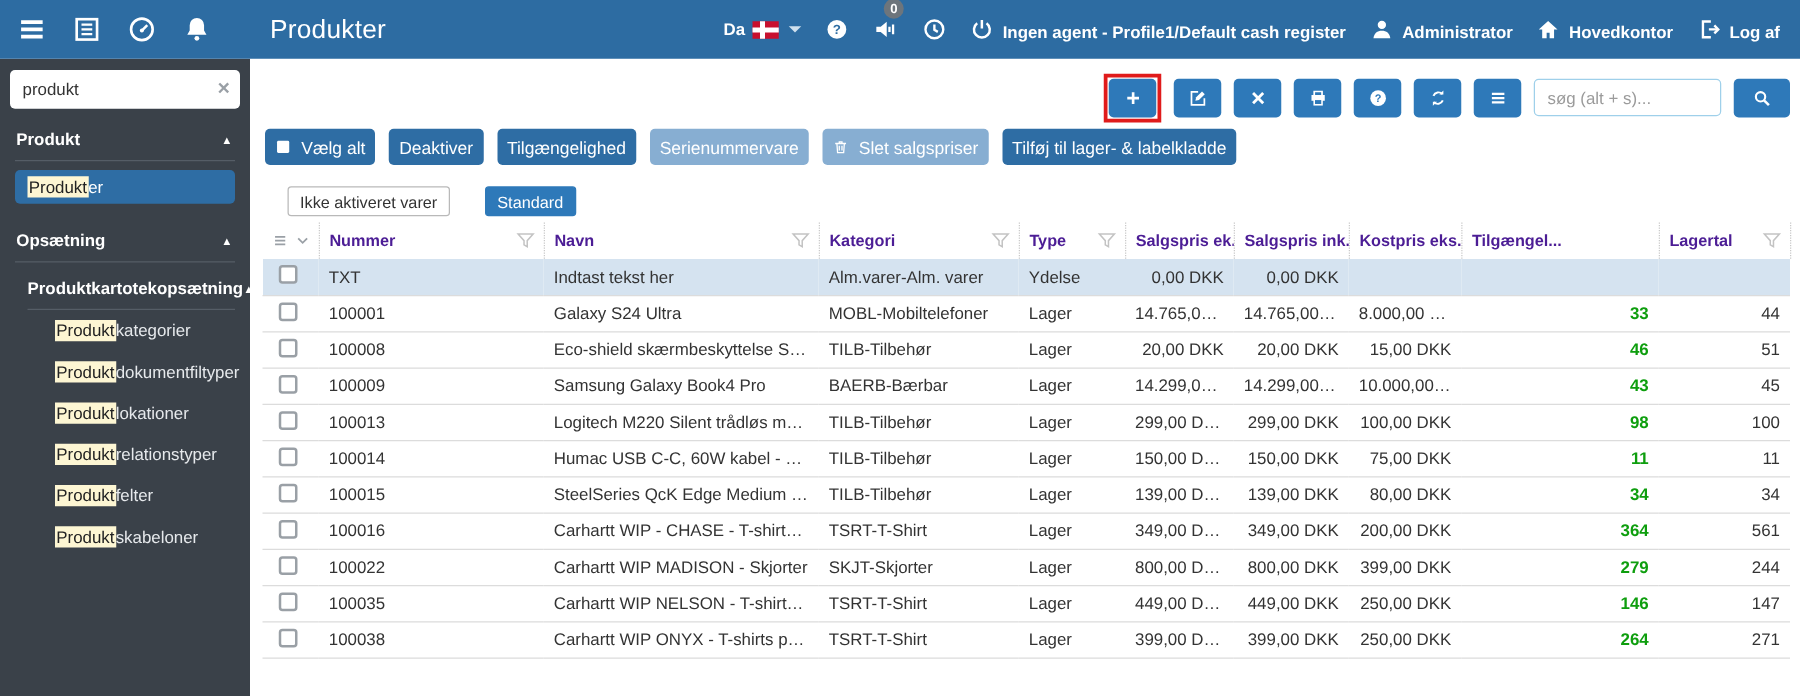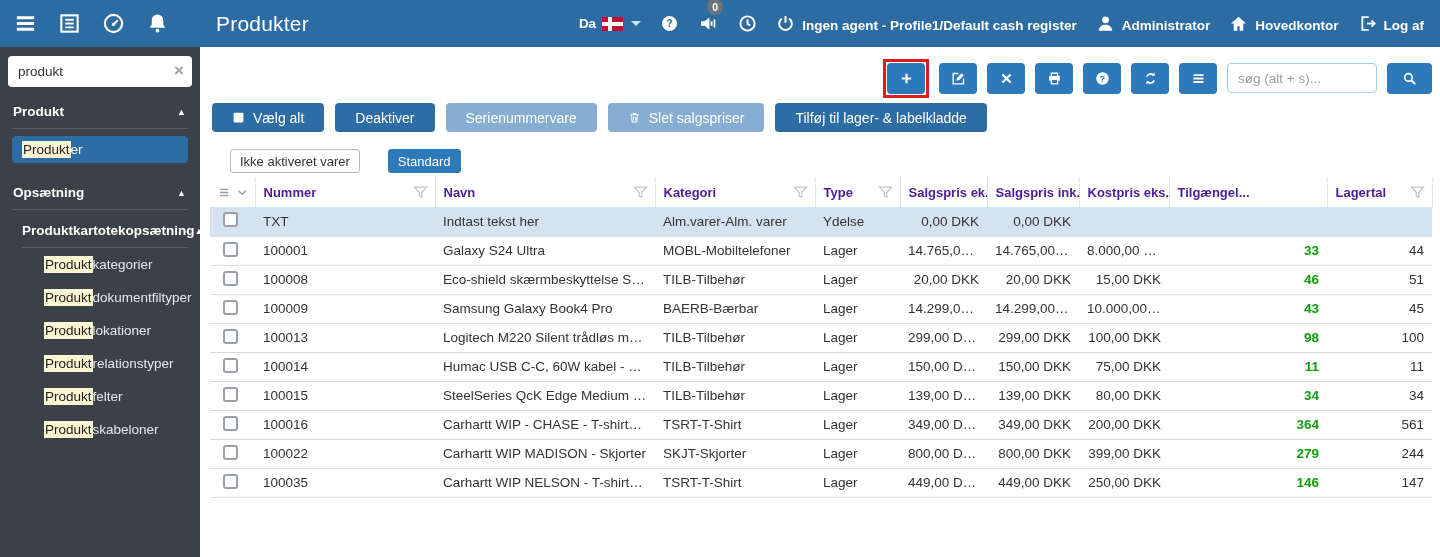--- a/index.html
+++ b/index.html
@@ -57,21 +57,21 @@
     display:flex; align-items:center; justify-content:center; cursor:pointer;}
   .tb-btn svg{width:15px; height:15px;}
   .red-wrap{display:inline-flex; border:3px solid var(--redbox); padding:1px; background:transparent;}
   .tb-search{width:150px; height:30px; border:1px solid #9fd0ea; border-radius:4px; padding:0 10px;
     font-family:"Liberation Sans",sans-serif; font-size:13.5px; color:#000000; outline:none;}
   .tb-search::placeholder{color:#9b9b9b;}
   .search-btn{width:45px;}
 
   .actions-row{display:flex; align-items:center; gap:11px; margin:7px 0 0 12px;}
   .act-btn{background:var(--dark-btn); color:#fff; border:none; border-radius:4px; font-size:14px;
-    font-family:"Liberation Sans",sans-serif; height:29px; padding:0 20px; display:flex; align-items:center; gap:8px; cursor:pointer; white-space:nowrap;}
+    font-family:"Liberation Sans",sans-serif; height:29px; padding:0 8px; display:flex; align-items:center; gap:8px; cursor:pointer; white-space:nowrap;}
   .act-btn.disabled{background:var(--disabled-btn); cursor:default;}
   .act-btn .aicn{width:13px; height:13px; display:inline-block;}
   .act-btn .aicn svg{width:100%; height:100%;}
 
   .filter-row{display:flex; align-items:center; gap:8px; margin:17px 0 0 10px;}
   .flt-btn{font-size:13px; font-family:"Liberation Sans",sans-serif; height:24px; padding:0 9px; border-radius:3px; cursor:pointer;margin-left:20px;}
   .flt-btn.plain{background:#fff; border:1px solid #b9b9b9; color:#333;}
   .flt-btn.active{background:var(--primary); border:1px solid var(--primary); color:#fff;}
 
   .table-wrap{margin:5px 8px 0 10px;}
@@ -297,20 +297,23 @@
         <span class="aicn">
           <svg viewBox="0 0 24 24">
             <rect x="3" y="3" width="18" height="18" rx="2" fill="#fff"></rect>
           </svg>
         </span>
         <span>Vælg alt</span>
       </button>
       <button class="act-btn">
         <span>Deaktiver</span>
       </button>
+      <button class="act-btn">
+        <span>Tilgængelighed</span>
+      </button>
       <button class="act-btn disabled">
         <span>Serienummervare</span>
       </button>
       <button class="act-btn disabled">
         <span class="aicn">
           <svg viewBox="0 0 24 24">
             <path d="M4 7h16M10 7V4.5h4V7M6.5 7l1 13.5h9l1-13.5M10 10.5v7M14 10.5v7" fill="none" stroke="currentColor" stroke-width="1.9"></path>
           </svg>
         </span>
         <span>Slet salgspriser</span>
@@ -539,16 +542,28 @@
             <td>100035</td>
             <td>Carhartt WIP NELSON - T-shirts basic</td>
             <td>TSRT-T-Shirt</td>
             <td>Lager</td>
             <td class="num">449,00 DKK</td>
             <td class="num">449,00 DKK</td>
             <td class="num">250,00 DKK</td>
             <td class="pos">146</td>
             <td class="num">147</td>
           </tr>
+          <tr class="">
+            <td><span class="cb"></span></td>
+            <td>100038</td>
+            <td>Carhartt WIP ONYX - T-shirts print</td>
+            <td>TSRT-T-Shirt</td>
+            <td>Lager</td>
+            <td class="num">399,00 DKK</td>
+            <td class="num">399,00 DKK</td>
+            <td class="num">250,00 DKK</td>
+            <td class="pos">264</td>
+            <td class="num">271</td>
+          </tr>
         </tbody>
     </table>
   </div>
 </main>
 
 </body></html>

